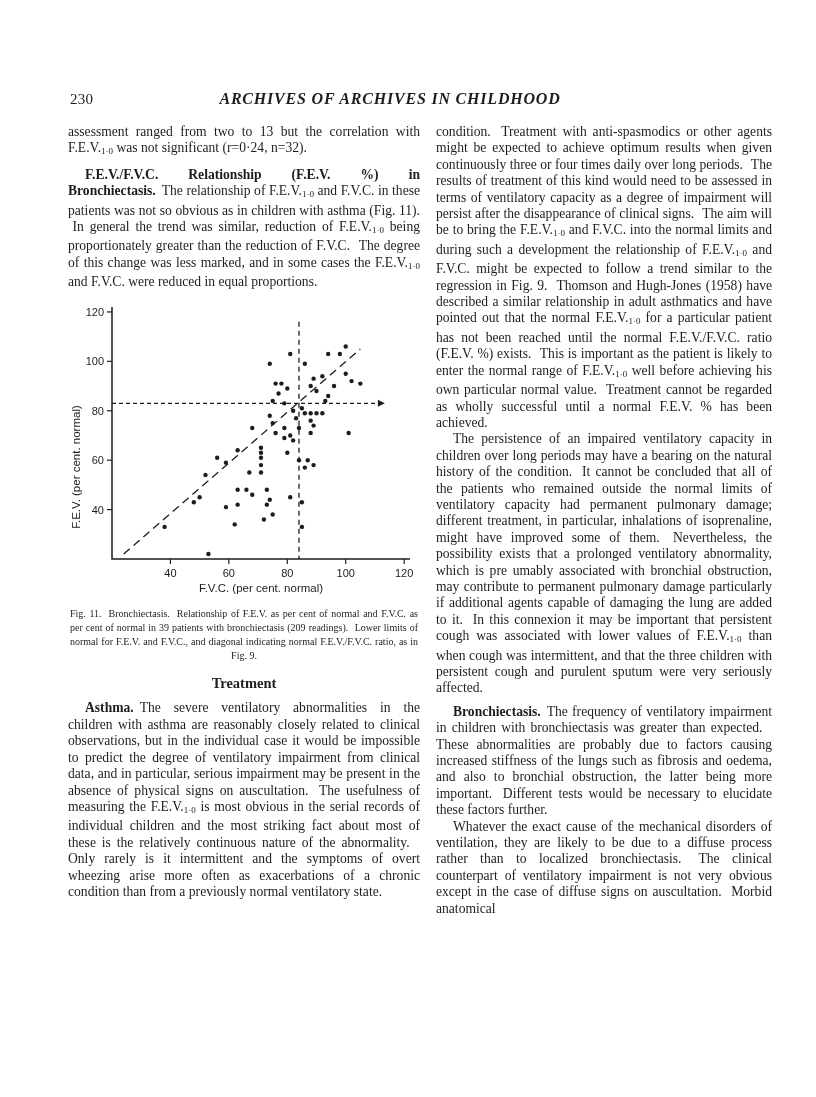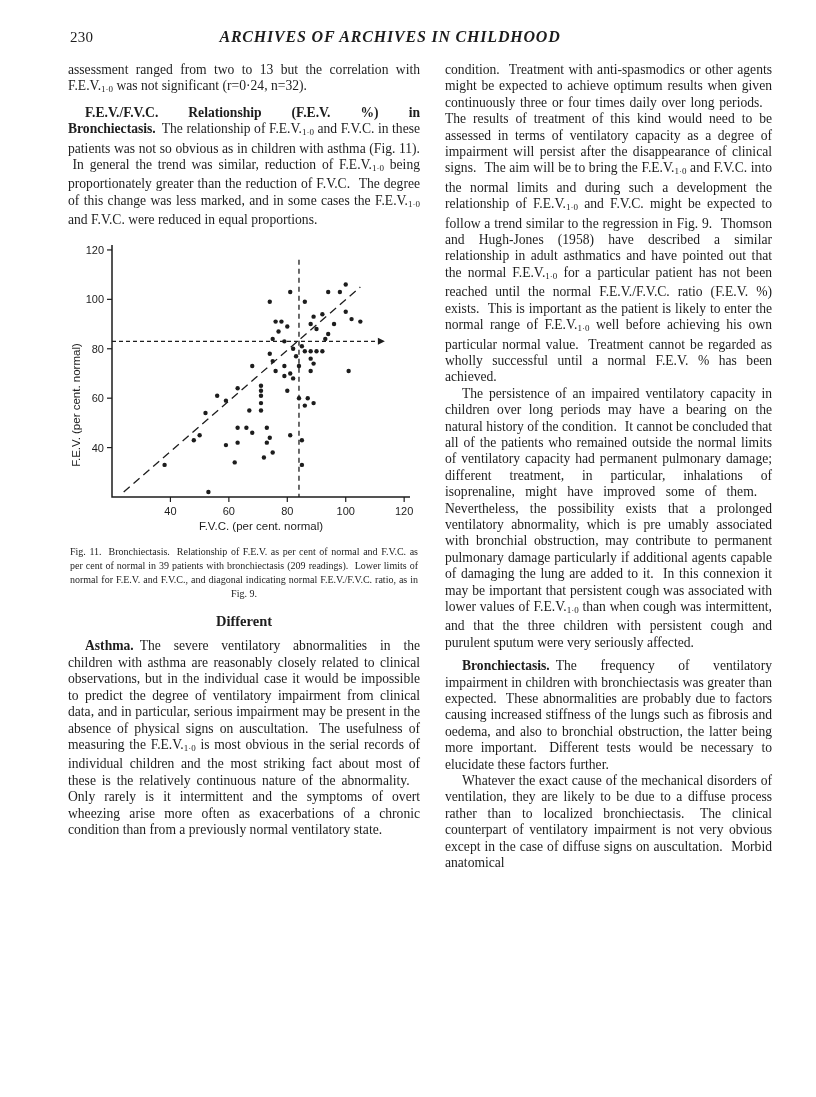--- a/index.html
+++ b/index.html
@@ -1,22 +1,22 @@
 <!DOCTYPE html>
 <html><head>
 <meta charset="utf-8">
 <style>
   html,body{margin:0;padding:0;background:#ffffff;}
   .page{position:relative;width:816px;height:1097px;background:#ffffff;box-sizing:border-box;
-        padding:28px 44px 0 68px;font-family:"Liberation Serif",serif;color:#1d1d1d;overflow:hidden;}
+        padding:90px 44px 0 68px;font-family:"Liberation Serif",serif;color:#1d1d1d;overflow:hidden;}
   .page-header{position:relative;height:22px;margin-bottom:12px;}
   .page-number{position:absolute;left:2px;top:1px;font-size:15px;letter-spacing:0.3px;}
   .journal-title{display:block;text-align:center;font-style:italic;font-size:16px;letter-spacing:0.8px;
         font-weight:600;padding-right:60px;}
-  .columns{display:flex;gap:25px;align-items:flex-start;}
+  .columns{display:flex;gap:16px;align-items:flex-start;}
   .col-left{width:352px;}
   .col-right{width:336px;}
   p{margin:0;font-size:13.6px;line-height:16.4px;text-align:justify;}
   p.indent{text-indent:17px;}
   .gap-before{margin-top:7px;}
   b.runin{font-weight:bold;margin-right:6px;}
   sub{font-size:9px;vertical-align:-2px;}
   figure{margin:8px 0 4px 0;}
   figcaption{font-size:10px;line-height:14.2px;text-align:justify;text-align-last:center;margin-top:4px;
         padding:0 2px;}
@@ -141,21 +141,21 @@
             <circle cx="201.76470588235293" cy="200.70588235294116" r="2.2" fill="#1d1d1d"></circle>
             <circle cx="204.68627450980392" cy="215.52941176470588" r="2.2" fill="#1d1d1d"></circle>
             <circle cx="195.92156862745097" cy="220.47058823529412" r="2.2" fill="#1d1d1d"></circle>
             <circle cx="233.90196078431373" cy="203.1764705882353" r="2.2" fill="#1d1d1d"></circle>
             <circle cx="222.2156862745098" cy="198.23529411764707" r="2.2" fill="#1d1d1d"></circle>
             <circle cx="233.90196078431373" cy="227.88235294117646" r="2.2" fill="#1d1d1d"></circle>
           </svg>
         <figcaption>Fig. 11.  Bronchiectasis.  Relationship of F.E.V. as per cent of normal and F.V.C. as per cent of normal in 39 patients with bronchiectasis (209 readings).  Lower limits of normal for F.E.V. and F.V.C., and diagonal indicating normal F.E.V./F.V.C. ratio, as in Fig. 9.</figcaption>
       </figure>
 
-      <h3 class="discussion">Different</h3>
+      <h3 class="discussion">Treatment</h3>
 
       <p class="indent"><b class="runin">Asthma.</b><span>The severe ventilatory abnormalities in the children with asthma are reasonably closely related to clinical observations, but in the individual case it would be impossible to predict the degree of ventilatory impairment from clinical data, and in particular, serious impairment may be present in the absence of physical signs on auscultation.  The usefulness of measuring the F.E.V.<sub>1·0</sub> is most obvious in the serial records of individual children and the most striking fact about most of these is the relatively continuous nature of the abnormality.  Only rarely is it intermittent and the symptoms of overt wheezing arise more often as exacerbations of a chronic condition than from a previously normal ventilatory state.</span></p>
 
     </div>
 
     <div class="col-right">
       <p>condition.  Treatment with anti-spasmodics or other agents might be expected to achieve optimum results when given continuously three or four times daily over long periods.  The results of treatment of this kind would need to be assessed in terms of ventilatory capacity as a degree of impairment will persist after the disappearance of clinical signs.  The aim will be to bring the F.E.V.<sub>1·0</sub> and F.V.C. into the normal limits and during such a development the relationship of F.E.V.<sub>1·0</sub> and F.V.C. might be expected to follow a trend similar to the regression in Fig. 9.  Thomson and Hugh-Jones (1958) have described a similar relationship in adult asthmatics and have pointed out that the normal F.E.V.<sub>1·0</sub> for a particular patient has not been reached until the normal F.E.V./F.V.C. ratio (F.E.V. %) exists.  This is important as the patient is likely to enter the normal range of F.E.V.<sub>1·0</sub> well before achieving his own particular normal value.  Treatment cannot be regarded as wholly successful until a normal F.E.V. % has been achieved.</p>
 
       <p class="indent">The persistence of an impaired ventilatory capacity in children over long periods may have a bearing on the natural history of the condition.  It cannot be concluded that all of the patients who remained outside the normal limits of ventilatory capacity had permanent pulmonary damage; different treatment, in particular, inhalations of isoprenaline, might have improved some of them.  Nevertheless, the possibility exists that a prolonged ventilatory abnormality, which is pre umably associated with bronchial obstruction, may contribute to permanent pulmonary damage particularly if additional agents capable of damaging the lung are added to it.  In this connexion it may be important that persistent cough was associated with lower values of F.E.V.<sub>1·0</sub> than when cough was intermittent, and that the three children with persistent cough and purulent sputum were very seriously affected.</p>
 

